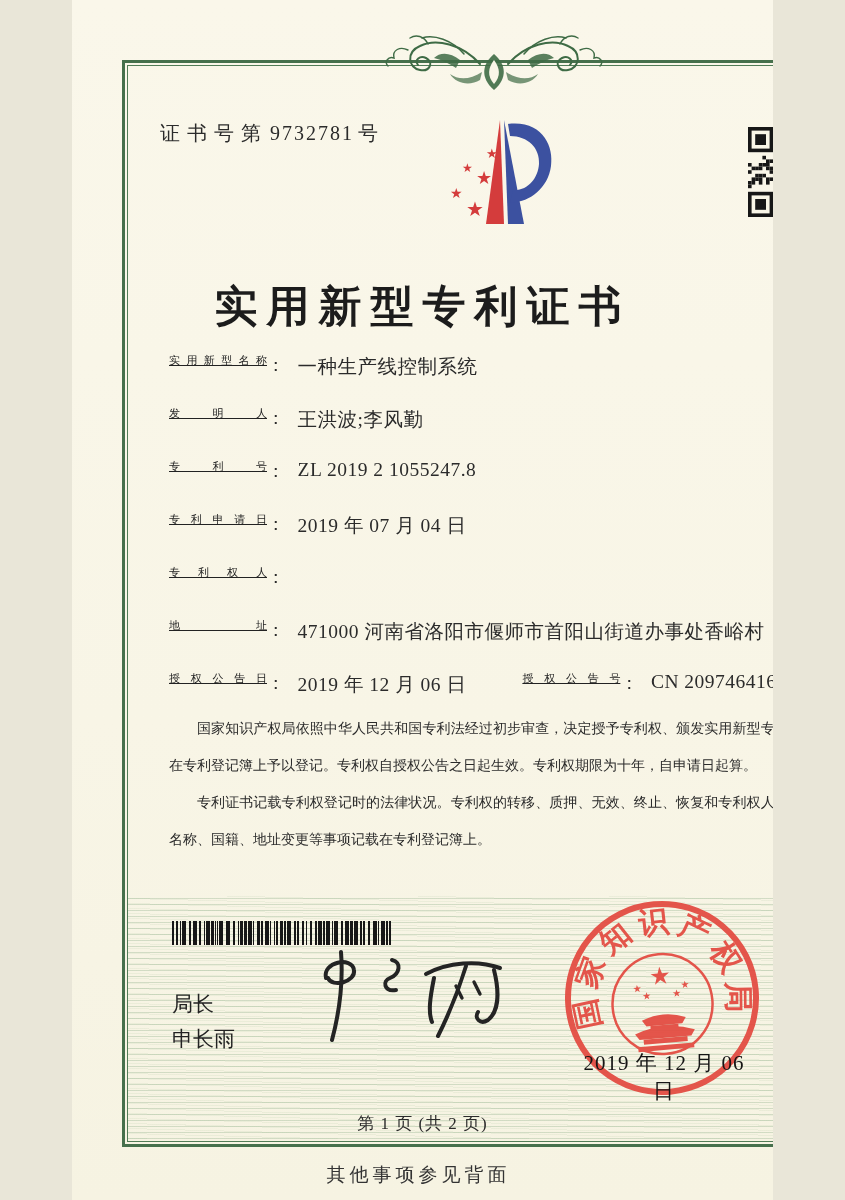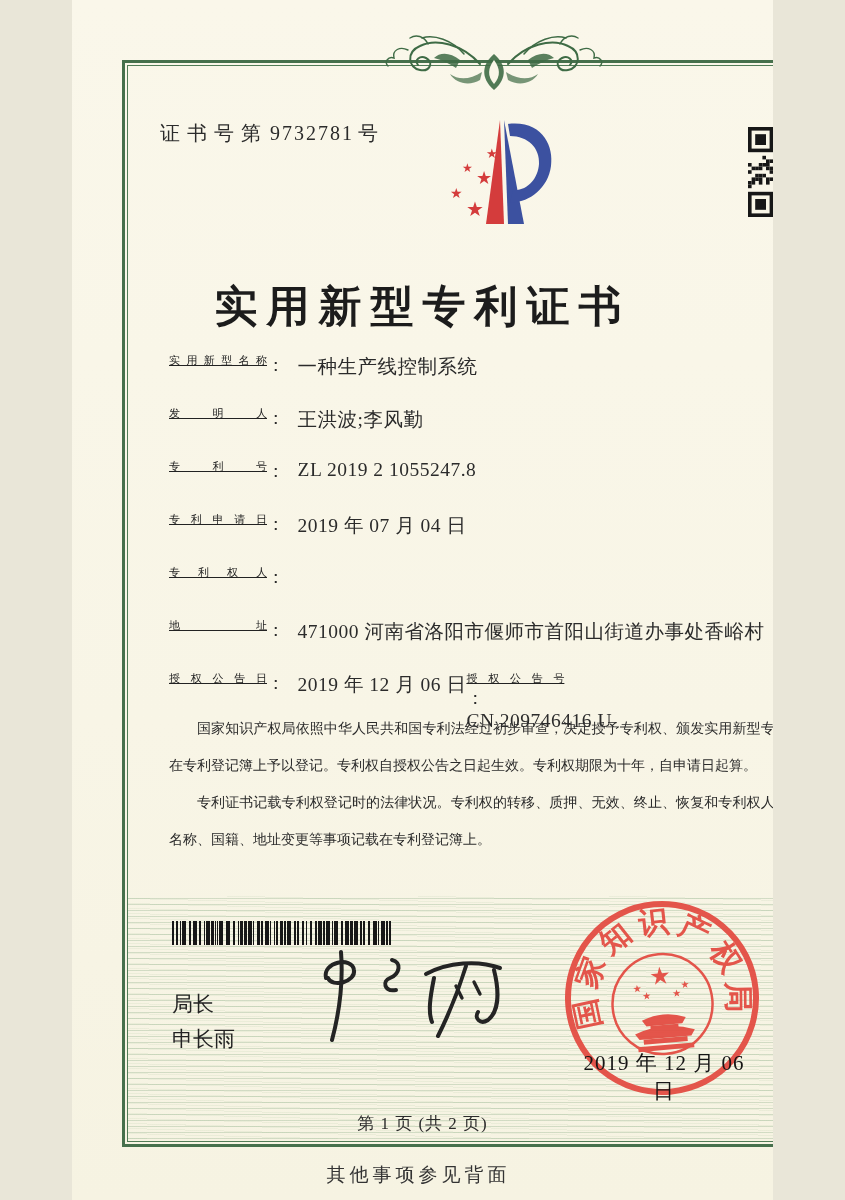--- a/index.html
+++ b/index.html
@@ -21,21 +21,21 @@
   .logo{position:absolute;left:352px;top:112px;}
   .qr{position:absolute;left:676px;top:127px;width:90px;height:90px;line-height:0;}
   .title{position:absolute;left:0;right:0;top:246px;text-align:center;
          font-size:43px;font-weight:bold;letter-spacing:9px;color:#1c1c1c;margin-top:32px;}
   .fields{position:absolute;left:97px;top:353px;width:670px;}
   .frow{height:53px;font-size:19px;display:flex;align-items:flex-start;white-space:nowrap;}
   .flabel{display:inline-block;width:98px;text-align:justify;text-align-last:justify;
           font-family:"Liberation Sans","DejaVu Sans",sans-serif;font-size:11px;color:#222;flex:none;text-decoration:underline;}
   .colon{font-family:"Liberation Sans","DejaVu Sans",sans-serif;font-size:17.5px;margin-right:13px;flex:none;}
   .fvalue{font-size:19.5px;letter-spacing:.5px;}
-  .grant2{display:inline-flex;flex-direction:column;}
+  .grant2{margin-left:56px;display:inline-flex;}
   .paras{position:absolute;left:97px;top:710px;width:662px;font-size:14px;line-height:37px;text-align:justify;}
   .paras p{margin:0;text-indent:2em;}
   .barcode{position:absolute;left:100px;top:921px;width:330px;height:24px;font-size:0;}
   .signer{position:absolute;left:100px;top:986px;font-size:21px;line-height:35px;
           font-family:"Liberation Sans","DejaVu Sans",sans-serif;color:#222;}
   .sig{position:absolute;left:236px;top:948px;}
   .seal{position:absolute;left:490px;top:898px;transform:rotate(-5deg);opacity:.93;}
   .seal-date{position:absolute;left:502px;top:1049px;width:180px;text-align:center;
              font-size:21px;letter-spacing:1px;color:#151515;}
   .footer-page{position:absolute;left:0;right:0;top:1112px;text-align:center;font-size:17px;letter-spacing:1px;}

